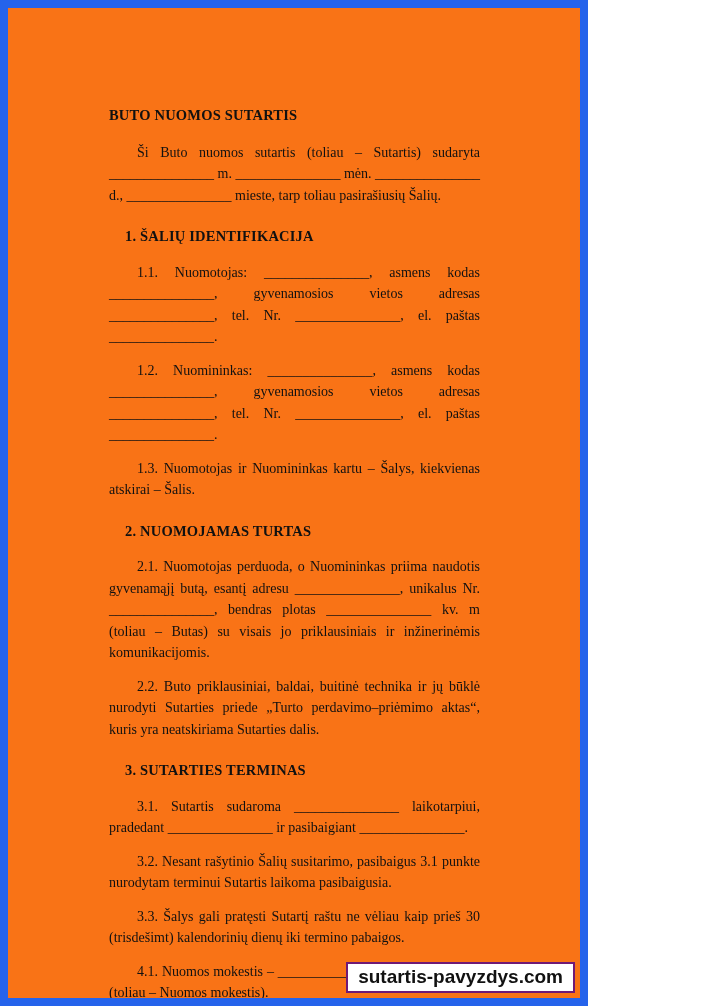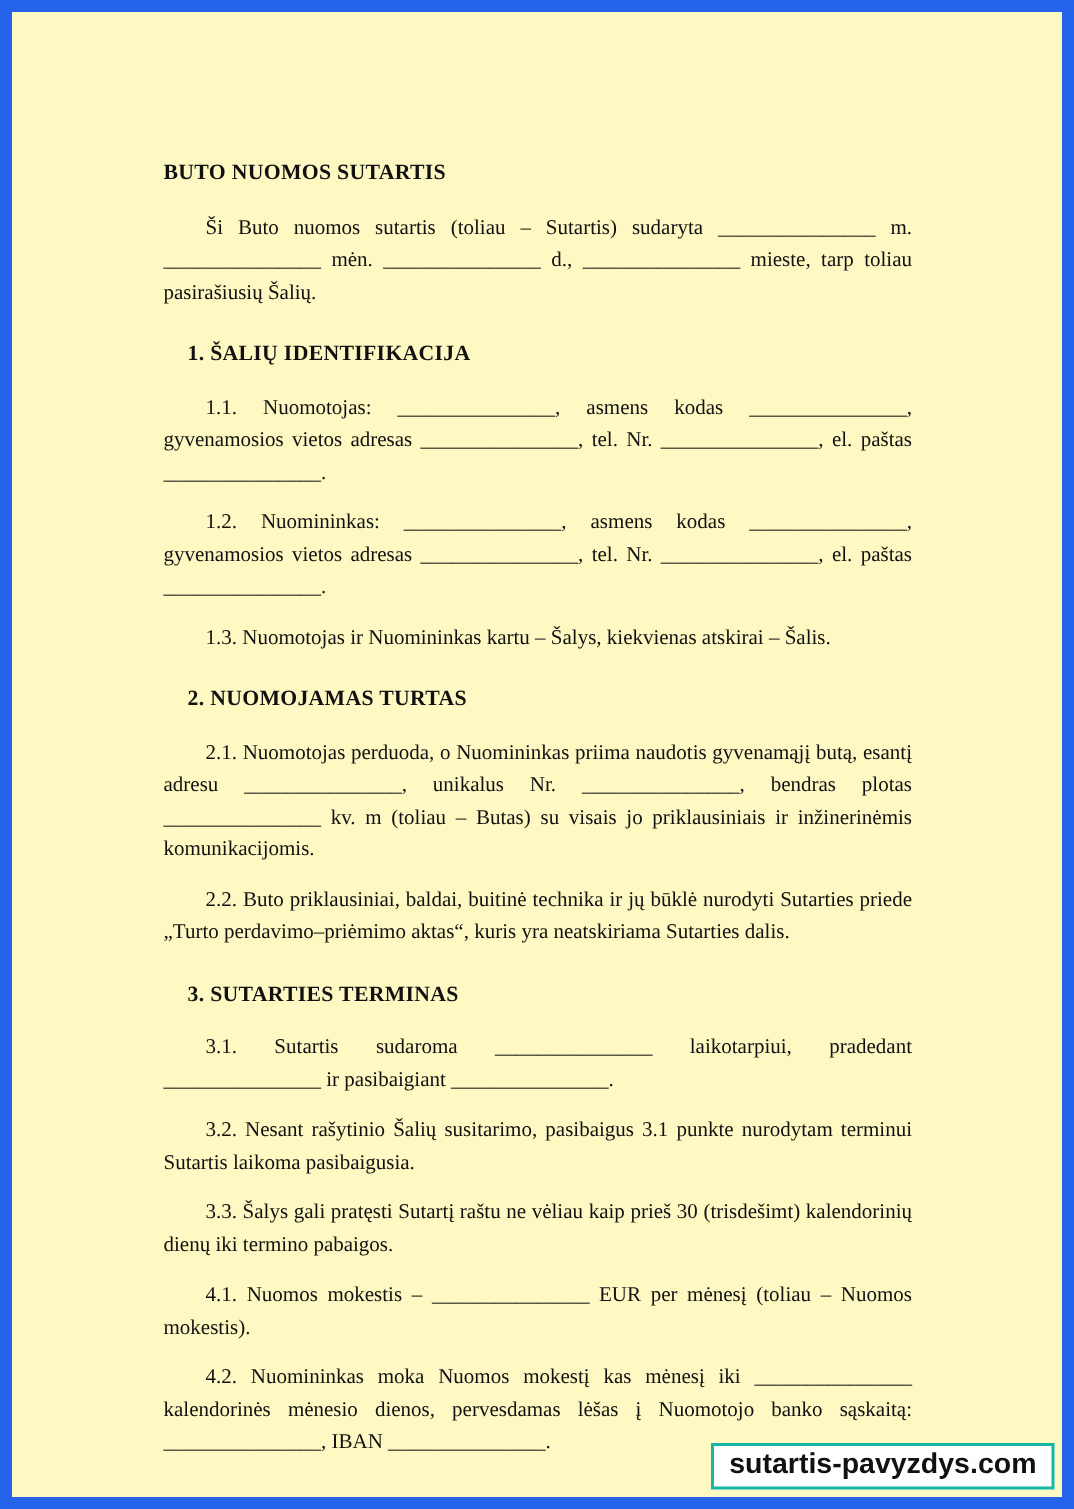--- a/index.html
+++ b/index.html
@@ -2,25 +2,25 @@
 <html lang="lt"><head>
 <meta charset="utf-8">
 <style>
   html, body {
     margin: 0;
     padding: 0;
     background: #ffffff;
   }
   .page {
     position: relative;
-    width: 716px;
+    width: 588px;
     height: 1006px;
     box-sizing: border-box;
     border: 8px solid #2563eb;
-    background: #fef9c3;
+    background: #f97316;
     overflow: hidden;
     font-family: "Liberation Serif", "DejaVu Serif", serif;
     color: #111111;
   }
   .doc {
     position: absolute;
     top: 0; left: 0; right: 0;
     padding: 97px 100px 0 101px;
     font-size: 14px;
     line-height: 21.5px;
@@ -40,21 +40,21 @@
   .doc p {
     margin: 12px 0 12px 0;
     text-align: justify;
     text-indent: 28px;
   }
   .badge {
     position: absolute;
     right: 5px;
     bottom: 5px;
     background: #ffffff;
-    border: 2px solid #14b8a6;
+    border: 2px solid #701a75;
     padding: 2px 10px 3px 10px;
     font-family: "Liberation Sans", "DejaVu Sans", sans-serif;
     font-weight: bold;
     font-size: 19px;
     color: #111111;
     white-space: nowrap;
   }
 </style>
 </head>
 <body>

